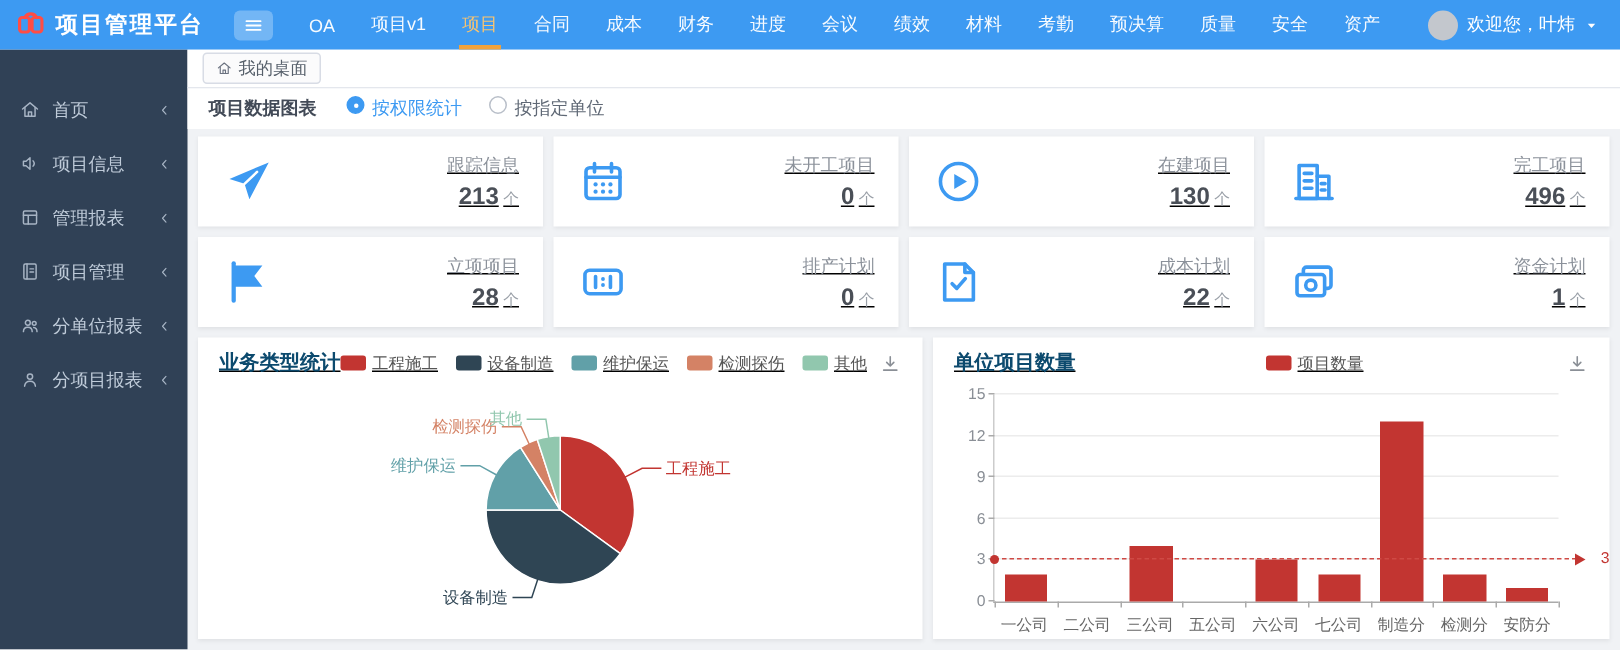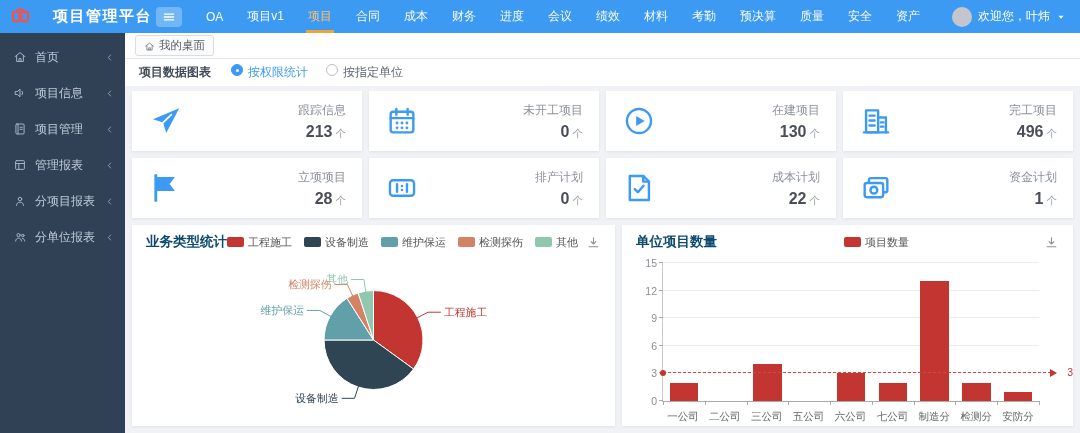--- a/index.html
+++ b/index.html
@@ -2,52 +2,52 @@
 <html><head>
 <meta charset="utf-8">
 <style>
   * { box-sizing: border-box; margin: 0; padding: 0; }
   html,body { width:1080px; height:433px; overflow:hidden; }
   body { font-family:"Liberation Sans", sans-serif; background:#f0f2f5; position:relative; font-size:12px; }
   .ic { display:inline-block; vertical-align:middle; flex:none; }
 
   
   .topbar { position:absolute; top:0; left:0; right:0; height:33px; background:#3d9af2; display:flex; align-items:center; color:#fff; z-index:10; }
-  .logo { width:152px; display:flex; align-items:center; gap:6px; padding-left:10px; cursor:pointer;justify-content:space-between; }
+  .logo { width:152px; display:flex; align-items:center; gap:6px; padding-left:10px; cursor:pointer; }
   .logo-text { font-family:"Liberation Serif", serif; font-weight:700; font-size:15px; letter-spacing:1.5px; white-space:nowrap; }
   .hamburger { width:26px; height:20px; background:rgba(255,255,255,.28); border-radius:4px; display:flex; align-items:center; justify-content:center; margin:0 12px 0 4px; cursor:pointer; }
   .top-menu { display:flex; align-items:stretch; height:100%; flex:1; min-width:0; }
   .top-menu-item { padding:0 12px; display:flex; align-items:center; font-size:12px; cursor:pointer; position:relative; color:rgba(255,255,255,.96); white-space:nowrap; }
   .top-menu-item.active { color:#f8c471; }
   .top-menu-item.active::after { content:""; position:absolute; left:10px; right:10px; bottom:0; height:3px; background:#f0a23c; }
   .user { margin-left:auto; display:flex; align-items:center; gap:6px; padding-right:14px; font-size:12px; cursor:pointer; white-space:nowrap; }
   .avatar { width:20px; height:20px; border-radius:50%; background:#c3c7cd; display:inline-block; }
 
   
-  .sidebar { position:absolute; top:33px; left:0; bottom:0; width:125px; background:#304156; padding-top:6px; }
+  .sidebar { position:absolute; top:33px; left:0; bottom:0; width:125px; background:#304156; padding-top:22px; }
   .side-item { display:flex; align-items:center; height:36px; padding:0 10px 0 13px; color:#bfcbd9; font-size:12px; gap:8px; cursor:pointer; }
   .side-item .lbl { flex:1; white-space:nowrap; overflow:hidden; }
   .side-item .ic { color:#a7b4c4; }
   .side-item .chev { color:#8родitems593a5; color:#8593a5; }
 
   
   .main { position:absolute; top:33px; left:125px; right:0; bottom:0; display:flex; flex-direction:column; }
   .crumb-bar { height:26px; background:#fff; border-bottom:1px solid #e4e7ed; display:flex; align-items:center; padding:0 10px; flex:none; }
   .crumb-tab { display:inline-flex; align-items:center; gap:4px; border:1px solid #d8dce5; background:#fbfbfc; color:#57606b; font-size:11.5px; padding:2px 8px; border-radius:3px; cursor:pointer; }
   .crumb-tab .ic { color:#6b7280; }
   .toolbar { height:27px; background:#fff; display:flex; align-items:center; gap:20px; padding:0 14px; flex:none;font-family:Liberation Serif, serif; }
   .toolbar-label { font-size:12px; font-weight:700; color:#424a57; }
   .radio-group { display:flex; align-items:center; gap:18px; }
   .radio { display:inline-flex; align-items:flex-start; gap:5px; font-size:12px; color:#5f6875; cursor:pointer; }
   .radio .dot { width:12px; height:12px; border-radius:50%; border:1px solid #b9bfc9; background:#fff; position:relative; }
   .radio.checked { color:#3d9af2; }
   .radio.checked .dot { border-color:#3d9af2; background:#3d9af2; }
   .radio.checked .dot::after { content:""; position:absolute; left:3.5px; top:3.5px; width:3px; height:3px; border-radius:50%; background:#fff; }
 
-  .content { flex:1; padding:5px 7px 7px; display:flex; flex-direction:column; gap:7px; min-height:0; }
+  .content { flex:1; padding:5px 7px 7px; display:flex; flex-direction:column; gap:7px; min-height:0;text-decoration:underline; }
   .cards-grid { display:grid; grid-template-columns:repeat(4,1fr); gap:7px; flex:none; }
   .card { background:#fff; height:60px; box-shadow:0 1px 3px rgba(0,0,0,.07); display:flex; align-items:center; justify-content:space-between; padding:0 16px; cursor:pointer; }
   .card .card-ic { color:#3d9af2; }
   .card-right { text-align:right; }
   .card-title { font-size:12px; color:#8b919a; margin-bottom:4px; white-space:nowrap; }
   .card-value { font-size:16px; font-weight:700; color:#4a4f57; }
   .card-unit { font-size:10.5px; color:#9aa0a8; font-weight:400; margin-left:3px; }
 
   .panels { flex:1; display:grid; grid-template-columns:1fr 1fr; gap:7px; min-height:0; }
   .panel { background:#fff; box-shadow:0 1px 3px rgba(0,0,0,.07); display:flex; flex-direction:column; min-height:0; }
@@ -136,57 +136,57 @@
           <path d="M4.5 9.5 h3 l4.5-4 V18.5 l-4.5-4 h-3 z"></path>
           <path d="M15.5 9 a4.5 4.5 0 0 1 0 6"></path>
         </svg>
      <span class="lbl">项目信息</span>
      <span class="chev"><svg class="ic" viewBox="0 0 24 24" width="11" height="11" style="" fill="none" stroke="currentColor" stroke-width="1.7" stroke-linecap="round" stroke-linejoin="round">
             <polyline points="14.5,6.5 9.5,12 14.5,17.5"></polyline>
           </svg></span>
    </div>
       <div class="side-item">
      <svg class="ic" viewBox="0 0 24 24" width="14" height="14" style="" fill="none" stroke="currentColor" stroke-width="1.7" stroke-linecap="round" stroke-linejoin="round">
+          <rect x="4.5" y="4.5" width="15" height="15" rx="1.5"></rect>
+          <path d="M4.5 9.5 h15 M10 9.5 v10"></path>
+        </svg>
+     <span class="lbl">管理报表</span>
+     <span class="chev"><svg class="ic" viewBox="0 0 24 24" width="11" height="11" style="" fill="none" stroke="currentColor" stroke-width="1.7" stroke-linecap="round" stroke-linejoin="round">
+            <polyline points="14.5,6.5 9.5,12 14.5,17.5"></polyline>
+          </svg></span>
+   </div>
+      <div class="side-item">
+     <svg class="ic" viewBox="0 0 24 24" width="14" height="14" style="" fill="none" stroke="currentColor" stroke-width="1.7" stroke-linecap="round" stroke-linejoin="round">
           <rect x="5" y="3.5" width="14" height="17" rx="1.5"></rect>
           <path d="M8.6 3.5 v17"></path>
           <path d="M12 9 h4 M12 12.5 h4"></path>
         </svg>
      <span class="lbl">项目管理</span>
-     <span class="chev"><svg class="ic" viewBox="0 0 24 24" width="11" height="11" style="" fill="none" stroke="currentColor" stroke-width="1.7" stroke-linecap="round" stroke-linejoin="round">
-            <polyline points="14.5,6.5 9.5,12 14.5,17.5"></polyline>
-          </svg></span>
-   </div>
-      <div class="side-item">
-     <svg class="ic" viewBox="0 0 24 24" width="14" height="14" style="" fill="none" stroke="currentColor" stroke-width="1.7" stroke-linecap="round" stroke-linejoin="round">
-          <rect x="4.5" y="4.5" width="15" height="15" rx="1.5"></rect>
-          <path d="M4.5 9.5 h15 M10 9.5 v10"></path>
-        </svg>
-     <span class="lbl">管理报表</span>
-     <span class="chev"><svg class="ic" viewBox="0 0 24 24" width="11" height="11" style="" fill="none" stroke="currentColor" stroke-width="1.7" stroke-linecap="round" stroke-linejoin="round">
-            <polyline points="14.5,6.5 9.5,12 14.5,17.5"></polyline>
-          </svg></span>
-   </div>
-      <div class="side-item">
-     <svg class="ic" viewBox="0 0 24 24" width="14" height="14" style="" fill="none" stroke="currentColor" stroke-width="1.7" stroke-linecap="round" stroke-linejoin="round">
-          <circle cx="12" cy="8.6" r="3"></circle>
-          <path d="M5.8 19.6 c.4-3.6 3-5.6 6.2-5.6 s5.8 2 6.2 5.6"></path>
-        </svg>
-     <span class="lbl">分项目报表</span>
      <span class="chev"><svg class="ic" viewBox="0 0 24 24" width="11" height="11" style="" fill="none" stroke="currentColor" stroke-width="1.7" stroke-linecap="round" stroke-linejoin="round">
             <polyline points="14.5,6.5 9.5,12 14.5,17.5"></polyline>
           </svg></span>
    </div>
       <div class="side-item">
      <svg class="ic" viewBox="0 0 24 24" width="14" height="14" style="" fill="none" stroke="currentColor" stroke-width="1.7" stroke-linecap="round" stroke-linejoin="round">
           <circle cx="9.5" cy="8.8" r="2.8"></circle>
           <path d="M4.5 19 c0-3 2.2-5 5-5 s5 2 5 5"></path>
           <circle cx="16.8" cy="9.5" r="2.2"></circle>
           <path d="M16.2 14.3 c2.4.3 3.8 2.2 3.8 4.7"></path>
         </svg>
      <span class="lbl">分单位报表</span>
+     <span class="chev"><svg class="ic" viewBox="0 0 24 24" width="11" height="11" style="" fill="none" stroke="currentColor" stroke-width="1.7" stroke-linecap="round" stroke-linejoin="round">
+            <polyline points="14.5,6.5 9.5,12 14.5,17.5"></polyline>
+          </svg></span>
+   </div>
+      <div class="side-item">
+     <svg class="ic" viewBox="0 0 24 24" width="14" height="14" style="" fill="none" stroke="currentColor" stroke-width="1.7" stroke-linecap="round" stroke-linejoin="round">
+          <circle cx="12" cy="8.6" r="3"></circle>
+          <path d="M5.8 19.6 c.4-3.6 3-5.6 6.2-5.6 s5.8 2 6.2 5.6"></path>
+        </svg>
+     <span class="lbl">分项目报表</span>
      <span class="chev"><svg class="ic" viewBox="0 0 24 24" width="11" height="11" style="" fill="none" stroke="currentColor" stroke-width="1.7" stroke-linecap="round" stroke-linejoin="round">
             <polyline points="14.5,6.5 9.5,12 14.5,17.5"></polyline>
           </svg></span>
    </div>
     </div>
 </aside>
 
 <div class="main">
   <div class="crumb-bar">
     <span class="crumb-tab">

